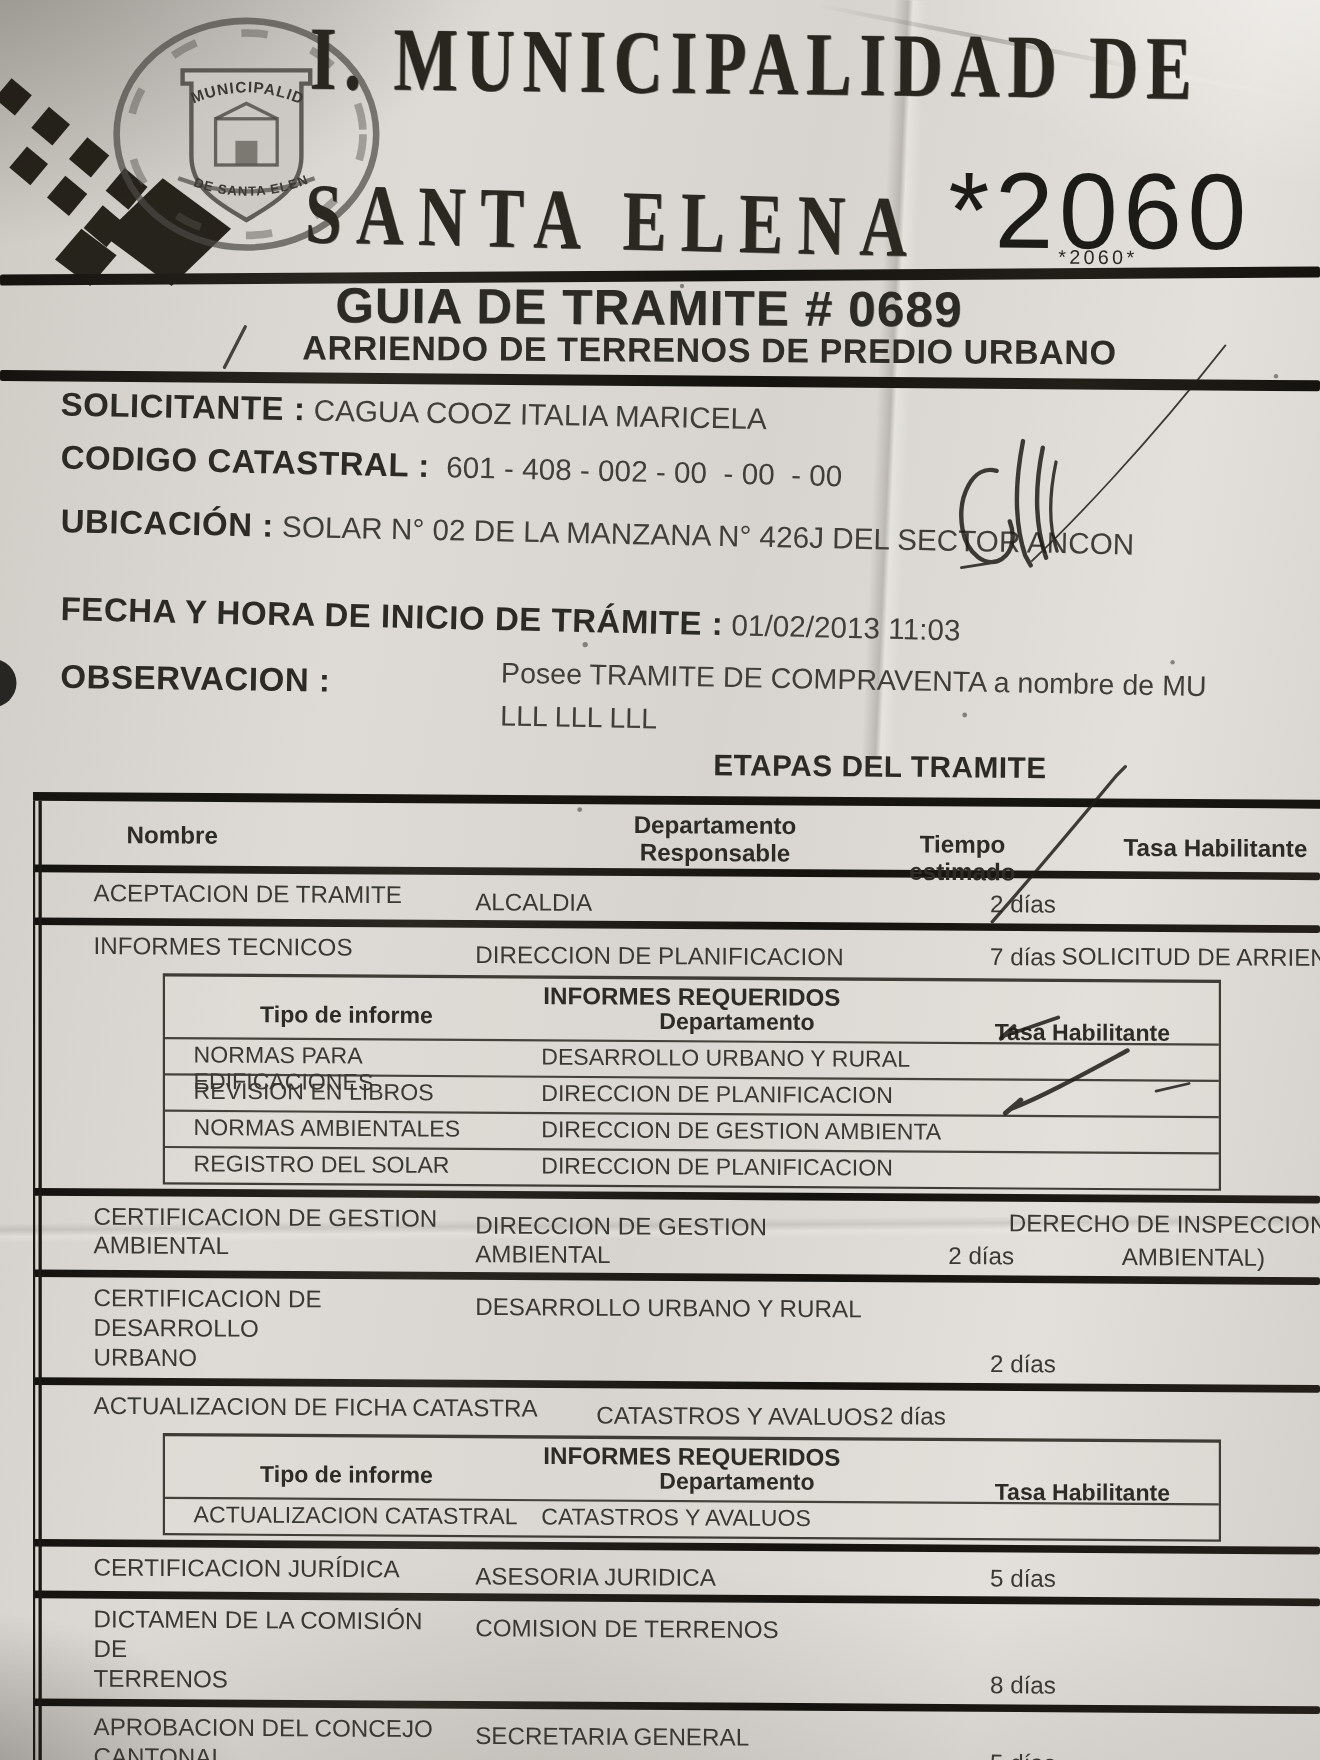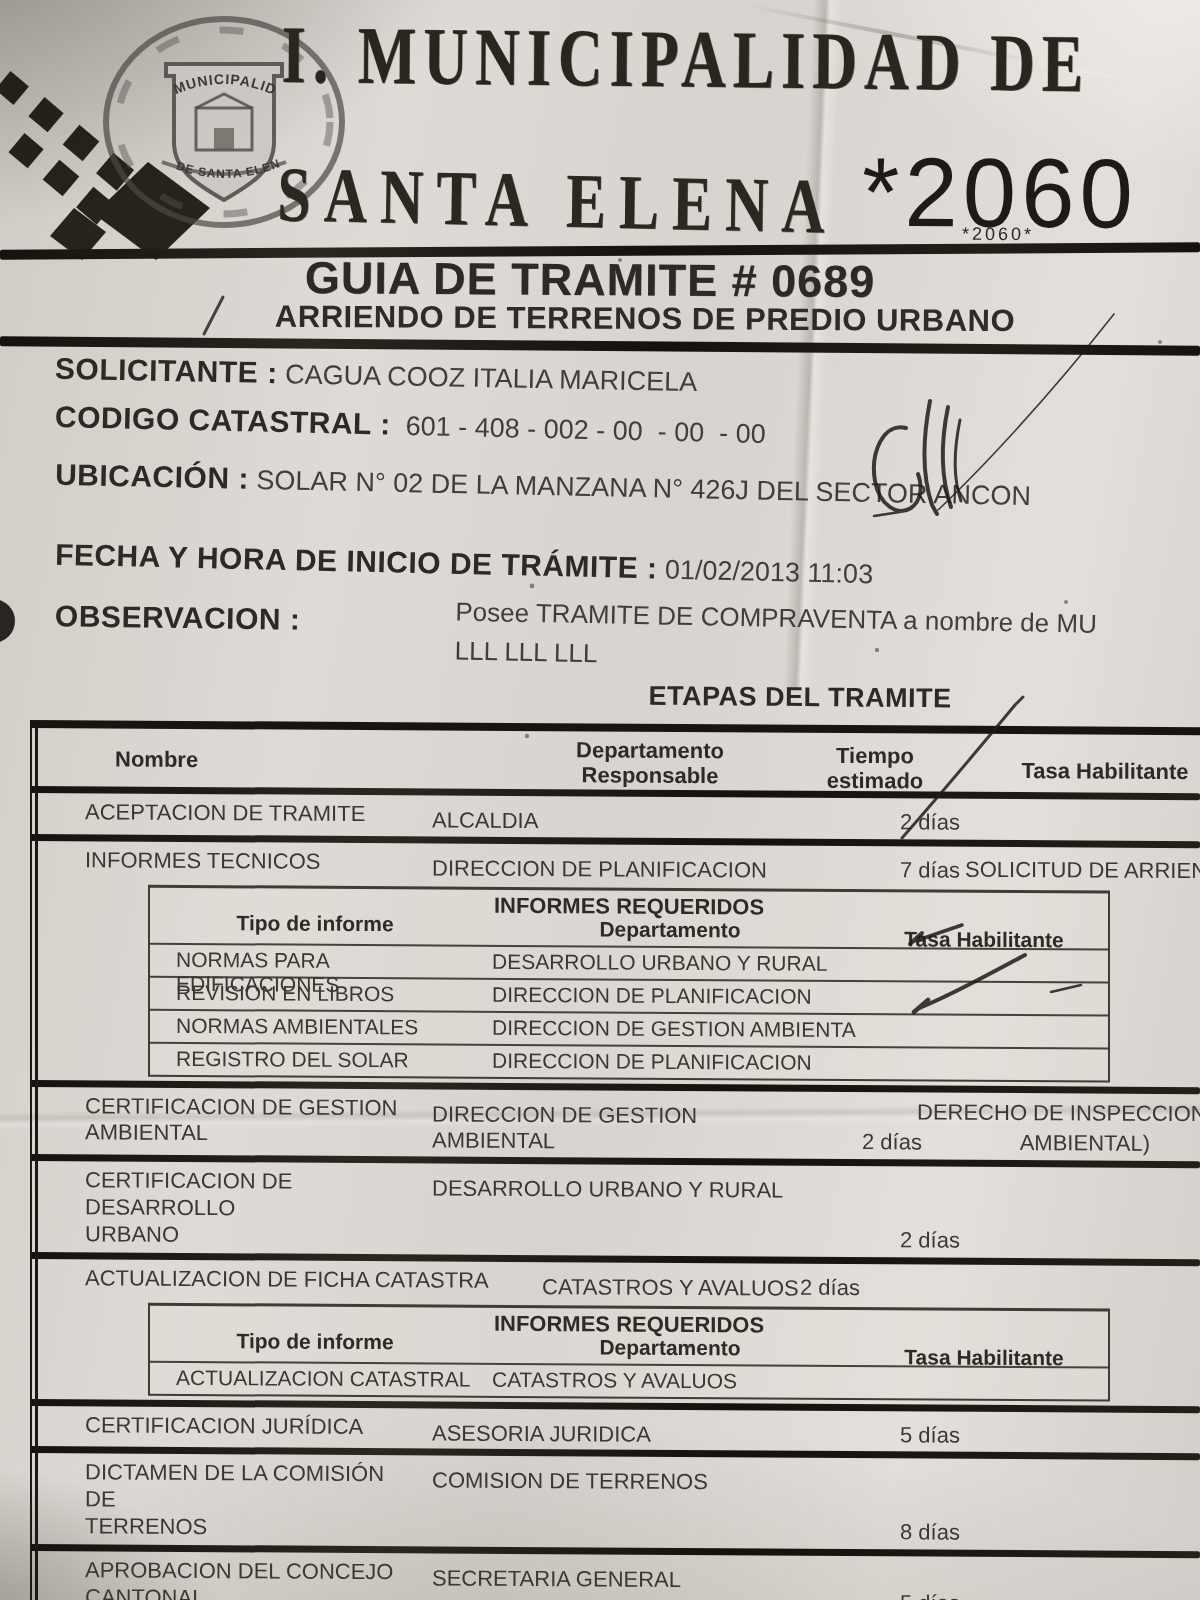--- a/index.html
+++ b/index.html
@@ -64,21 +64,21 @@
   .etable::before{content:"";position:absolute;left:5px;top:0;bottom:0;width:3px;background:#1b1914;}
   .etable::after{content:"";position:absolute;left:0px;top:0;bottom:0;width:2px;background:#1b1914;}
   .hsep{height:7px;border-radius:2px;
     background:linear-gradient(90deg,#15130f,#2b2721 30%,#14120e 60%,#241f19);}
   .tgrid{display:grid;grid-template-columns:390px 380px 150px 1fr;}
   .tgrid.wide1{grid-template-columns:500px 270px 150px 1fr;}
   .thead{height:58px;align-items:start;}
   .th{font-weight:bold;font-size:22px;color:#2d2b26;white-space:pre-line;line-height:1.15;}
   .th-nombre{padding:18px 0 0 85px;}
   .th-dep{text-align:center;padding-top:6px;transform:translateX(40px);}
-  .th-tie{text-align:center;padding-top:10px;}
+  .th-tie{text-align:center;padding-top:22px;}
   .th-tasa{text-align:center;transform:translate(30px,24px);}
   .trow{position:relative;}
   .cell{font-size:22px;color:#3a3832;line-height:1.22;}
   .c-name{padding:6px 0 4px 55px;white-space:pre-line;}
   .c-dept{padding:12px 0 2px 12px;align-self:start;}
   .c-time{padding:0 0 3px 100px;align-self:end;white-space:nowrap;}
   .c-tasa{padding:0 0 3px 15px;align-self:end;white-space:pre;line-height:1.35;}
   .r3 .c-time{transform:translateX(-38px);}
   .r3 .c-tasa{transform:translateX(-48px);font-size:22px;}
   

